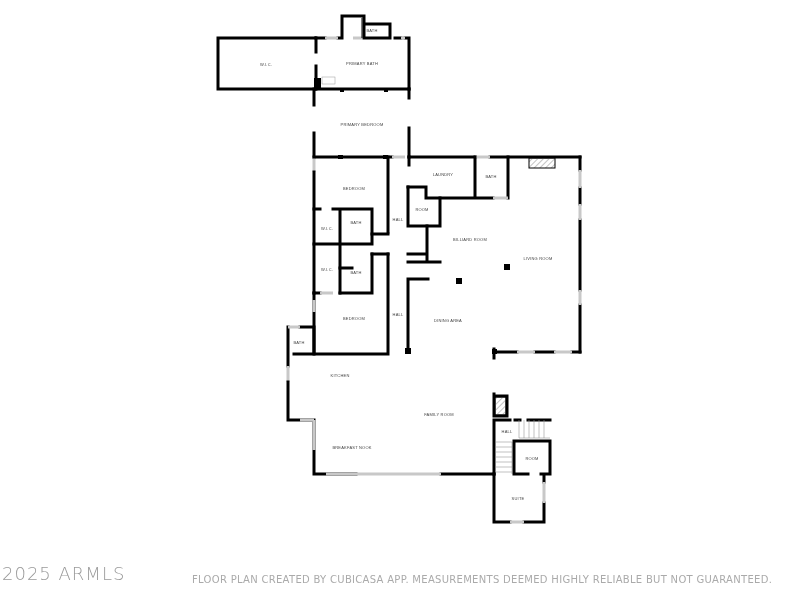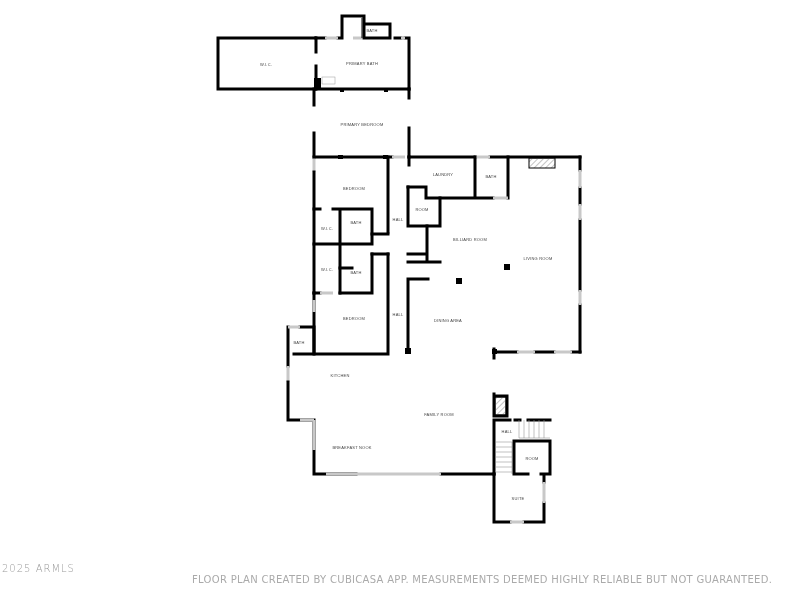--- a/index.html
+++ b/index.html
@@ -5,21 +5,21 @@
   html,body{margin:0;padding:0;background:#ffffff;}
   body{width:800px;height:600px;position:relative;overflow:hidden;font-family:"Liberation Sans",sans-serif;}
   #plan{position:absolute;left:0;top:0;width:800px;height:600px;}
   .wall{stroke:#000;stroke-width:3;fill:none;stroke-linecap:square;}
   .thin{stroke:#000;stroke-width:1;fill:none;}
   .win{stroke:#c8c8c8;stroke-width:3;fill:none;}
   .col{fill:#000;}
   .hatch{fill:url(#hatch);stroke:#000;stroke-width:1;}
   .stair{stroke:#999;stroke-width:0.6;}
   .lbl{position:absolute;font-size:4px;color:#444;letter-spacing:0.2px;white-space:nowrap;transform:translate(-50%,-50%);text-transform:uppercase;font-family:"Liberation Sans",sans-serif;}
-  .wm{position:absolute;left:2px;top:563px;font-size:10px;color:#9a9a9a;letter-spacing:1px;font-family:"DejaVu Sans",sans-serif;font-weight:300;}
+  .wm{position:absolute;left:2px;top:563px;font-size:18px;color:#9a9a9a;letter-spacing:1px;font-family:"DejaVu Sans",sans-serif;font-weight:300;}
   .disc{position:absolute;left:192px;top:574px;font-size:10px;color:#aaaaaa;letter-spacing:0.3px;font-family:"DejaVu Sans",sans-serif;}
 </style>
 </head>
 <body>
 
 <svg id="plan" viewBox="0 0 800 600" xmlns="http://www.w3.org/2000/svg">
   <defs>
     <pattern id="hatch" width="4" height="4" patternUnits="userSpaceOnUse" patternTransform="rotate(45)">
       <line x1="0" y1="0" x2="0" y2="4" stroke="#888" stroke-width="1"></line>
     </pattern>

